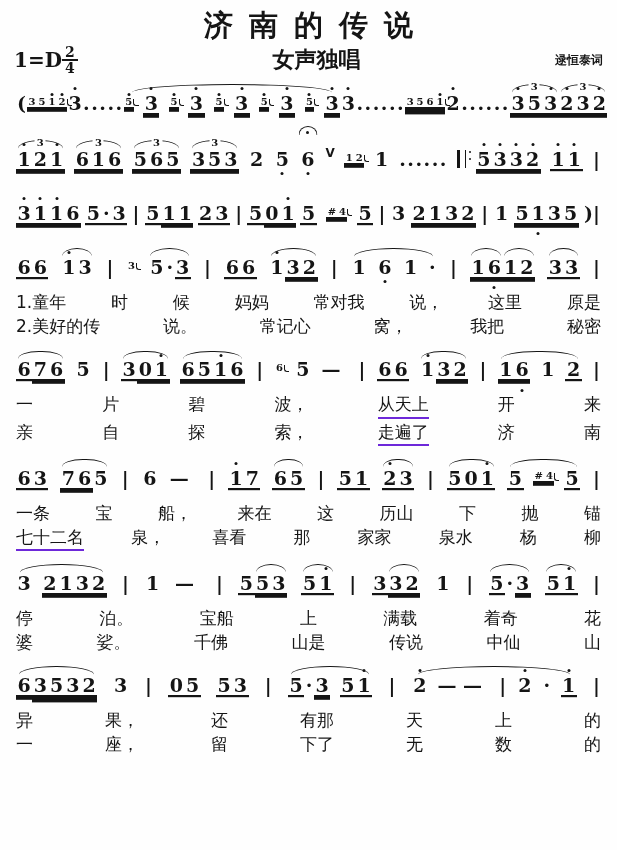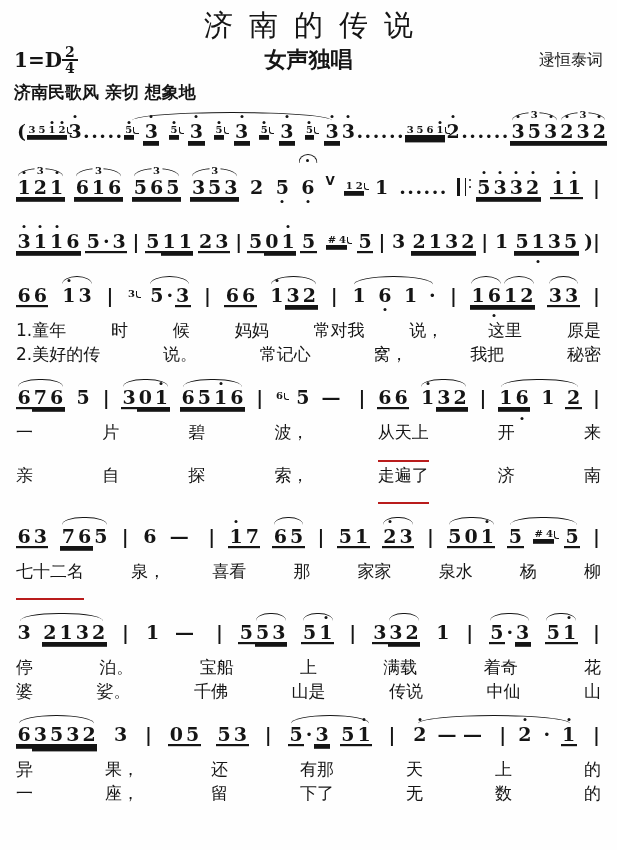--- a/index.html
+++ b/index.html
@@ -1,24 +1,24 @@
 <!DOCTYPE html>
 <html><head>
 <meta charset="utf-8">
 <style>
 *{box-sizing:border-box;margin:0;padding:0}
 body{width:617px;height:850px;background:#fefefe;color:#151515;font-family:"DejaVu Sans",sans-serif;overflow:hidden;padding:8px 14px 0 14px}
-.title{text-align:center;font-size:29px;font-weight:400;letter-spacing:.55em;text-indent:.55em;line-height:1.2}
+.title{text-align:center;font-size:29px;font-weight:700;letter-spacing:.55em;text-indent:.55em;line-height:1.2}
 .meta{display:flex;align-items:center;margin-top:2px}
 .keysig{font-weight:700;font-size:20px;font-family:"DejaVu Serif",serif;display:flex;align-items:center;}
 .ts{display:inline-flex;flex-direction:column;align-items:center;font-size:14px;line-height:1.05;font-weight:700}
 .ts .num{border-bottom:2px solid #151515;padding:0 3px}
 .ts .den{padding:0 3px}
 .subtitle{flex:1;text-align:center;font-size:22px;font-weight:700}
-.credit{font-size:16px;font-weight:400}
+.credit{font-size:12px;font-weight:700}
 .tempo{font-weight:700;font-size:17px;margin:5px 0 0}
 .system{margin-bottom:4px}
 .mline{display:flex;justify-content:space-between;align-items:baseline;padding:18px 2px 13px;font-family:"DejaVu Serif",serif;font-weight:700;font-size:19px;line-height:1}
 .tok{position:relative;white-space:nowrap}
 .ch{position:relative;display:inline-block;padding:0 1.5px}
 .ch.u1{box-shadow:0 2.2px 0 0 #151515}
 .ch.u2{box-shadow:0 2.2px 0 0 #151515,0 4.8px 0 0 #151515}
 .ch.u3{box-shadow:0 2.2px 0 0 #151515,0 4.8px 0 0 #151515,0 7.4px 0 0 #151515}
 .da{position:absolute;top:-.36em;left:50%;transform:translateX(-50%);width:3px;height:3px;border-radius:50%;background:#151515}
 .db{position:absolute;left:50%;transform:translateX(-50%);width:3px;height:3px;border-radius:50%;background:#151515}
@@ -31,39 +31,38 @@
 .ferm{position:absolute;top:-1.3em;left:50%;transform:translateX(-50%);width:1em;height:.5em;border:1.6px solid #151515;border-bottom:none;border-radius:1em 1em 0 0/.9em .9em 0 0}
 .ferm::after{content:"";position:absolute;left:50%;top:55%;transform:translateX(-50%);width:3px;height:3px;background:#151515;border-radius:50%}
 .bar{padding:0 1px}
 .cdots{letter-spacing:1.5px}
 .dash{letter-spacing:.35em}
 .breath{font-size:12px;top:-.75em;font-family:"DejaVu Sans",sans-serif}
 .repeat{width:9px;height:.95em;border-left:3px solid #151515;border-right:1.2px solid #151515;display:inline-block;position:relative;top:.08em}
 .repeat::after{content:"";position:absolute;right:-6px;top:1px;width:2.6px;height:2.6px;background:#151515;border-radius:50%;box-shadow:0 7px 0 0 #151515}
 .sym{padding:0 1px}
 .lrow{display:flex;justify-content:space-between;font-size:17px;font-weight:400;line-height:1.3;padding:1px 2px}
-.lseg.lu{border-bottom:2px solid #b91c1c;padding-bottom:16px}
+.lseg.lu{border-bottom:2px solid #6d28d9;padding-bottom:1px}
 </style>
 </head>
 <body>
 
 <div>
   <h1 class="title">济南的传说</h1>
   <div class="meta">
     <div class="keysig">
       <span>1=D</span>
       <span class="ts">
         <span class="num">2</span>
         <span class="den">4</span>
       </span>
     </div>
     <div class="subtitle">女声独唱</div>
     <div class="credit">逯恒泰词</div>
   </div>
-  <div class="tempo">济南民歌风 亲切 想象地</div>
   <div id="score">
       <div class="system">
         <div class="mline">
           <span class="tok sym">(</span>
           <span class="tok note grace hook"><span class="ch u2"><span class="g">3</span></span><span class="ch u2"><span class="g">5</span></span><span class="ch u2"><span class="g">1</span><i class="da"></i></span><span class="ch u2"><span class="g">2</span><i class="da"></i></span></span>
           <span class="tok note"><span class="ch"><span class="g">3</span><i class="da"></i></span></span>
           <span class="tok cdots">.....</span>
           <span class="grp slur">
             <span class="tok note grace hook"><span class="ch u2"><span class="g">5</span><i class="da"></i></span></span>
             <span class="tok note"><span class="ch u2"><span class="g">3</span><i class="da"></i></span></span>
@@ -225,20 +224,31 @@
           <span class="tok bar">|</span>
           <span class="tok note slur"><span class="ch u1"><span class="g">5</span></span><span class="ch u1"><span class="g">0</span></span><span class="ch u1"><span class="g">1</span><i class="da"></i></span></span>
           <span class="grp slur">
             <span class="tok note"><span class="ch u1"><span class="g">5</span></span></span>
             <span class="tok note grace hook"><span class="ch u2"><span class="g">#</span></span><span class="ch u2"><span class="g">4</span></span></span>
             <span class="tok note"><span class="ch u1"><span class="g">5</span></span></span>
           </span>
           <span class="tok bar">|</span>
         </div>
         <div class="lrow">
+          <span class="lseg">一条</span>
+          <span class="lseg">宝</span>
+          <span class="lseg">船，</span>
+          <span class="lseg">来在</span>
+          <span class="lseg">这</span>
+          <span class="lseg">历山</span>
+          <span class="lseg">下</span>
+          <span class="lseg">抛</span>
+          <span class="lseg">锚</span>
+        </div>
+        <div class="lrow">
           <span class="lseg lu">七十二名</span>
           <span class="lseg">泉，</span>
           <span class="lseg">喜看</span>
           <span class="lseg">那</span>
           <span class="lseg">家家</span>
           <span class="lseg">泉水</span>
           <span class="lseg">杨</span>
           <span class="lseg">柳</span>
         </div>
       </div>

